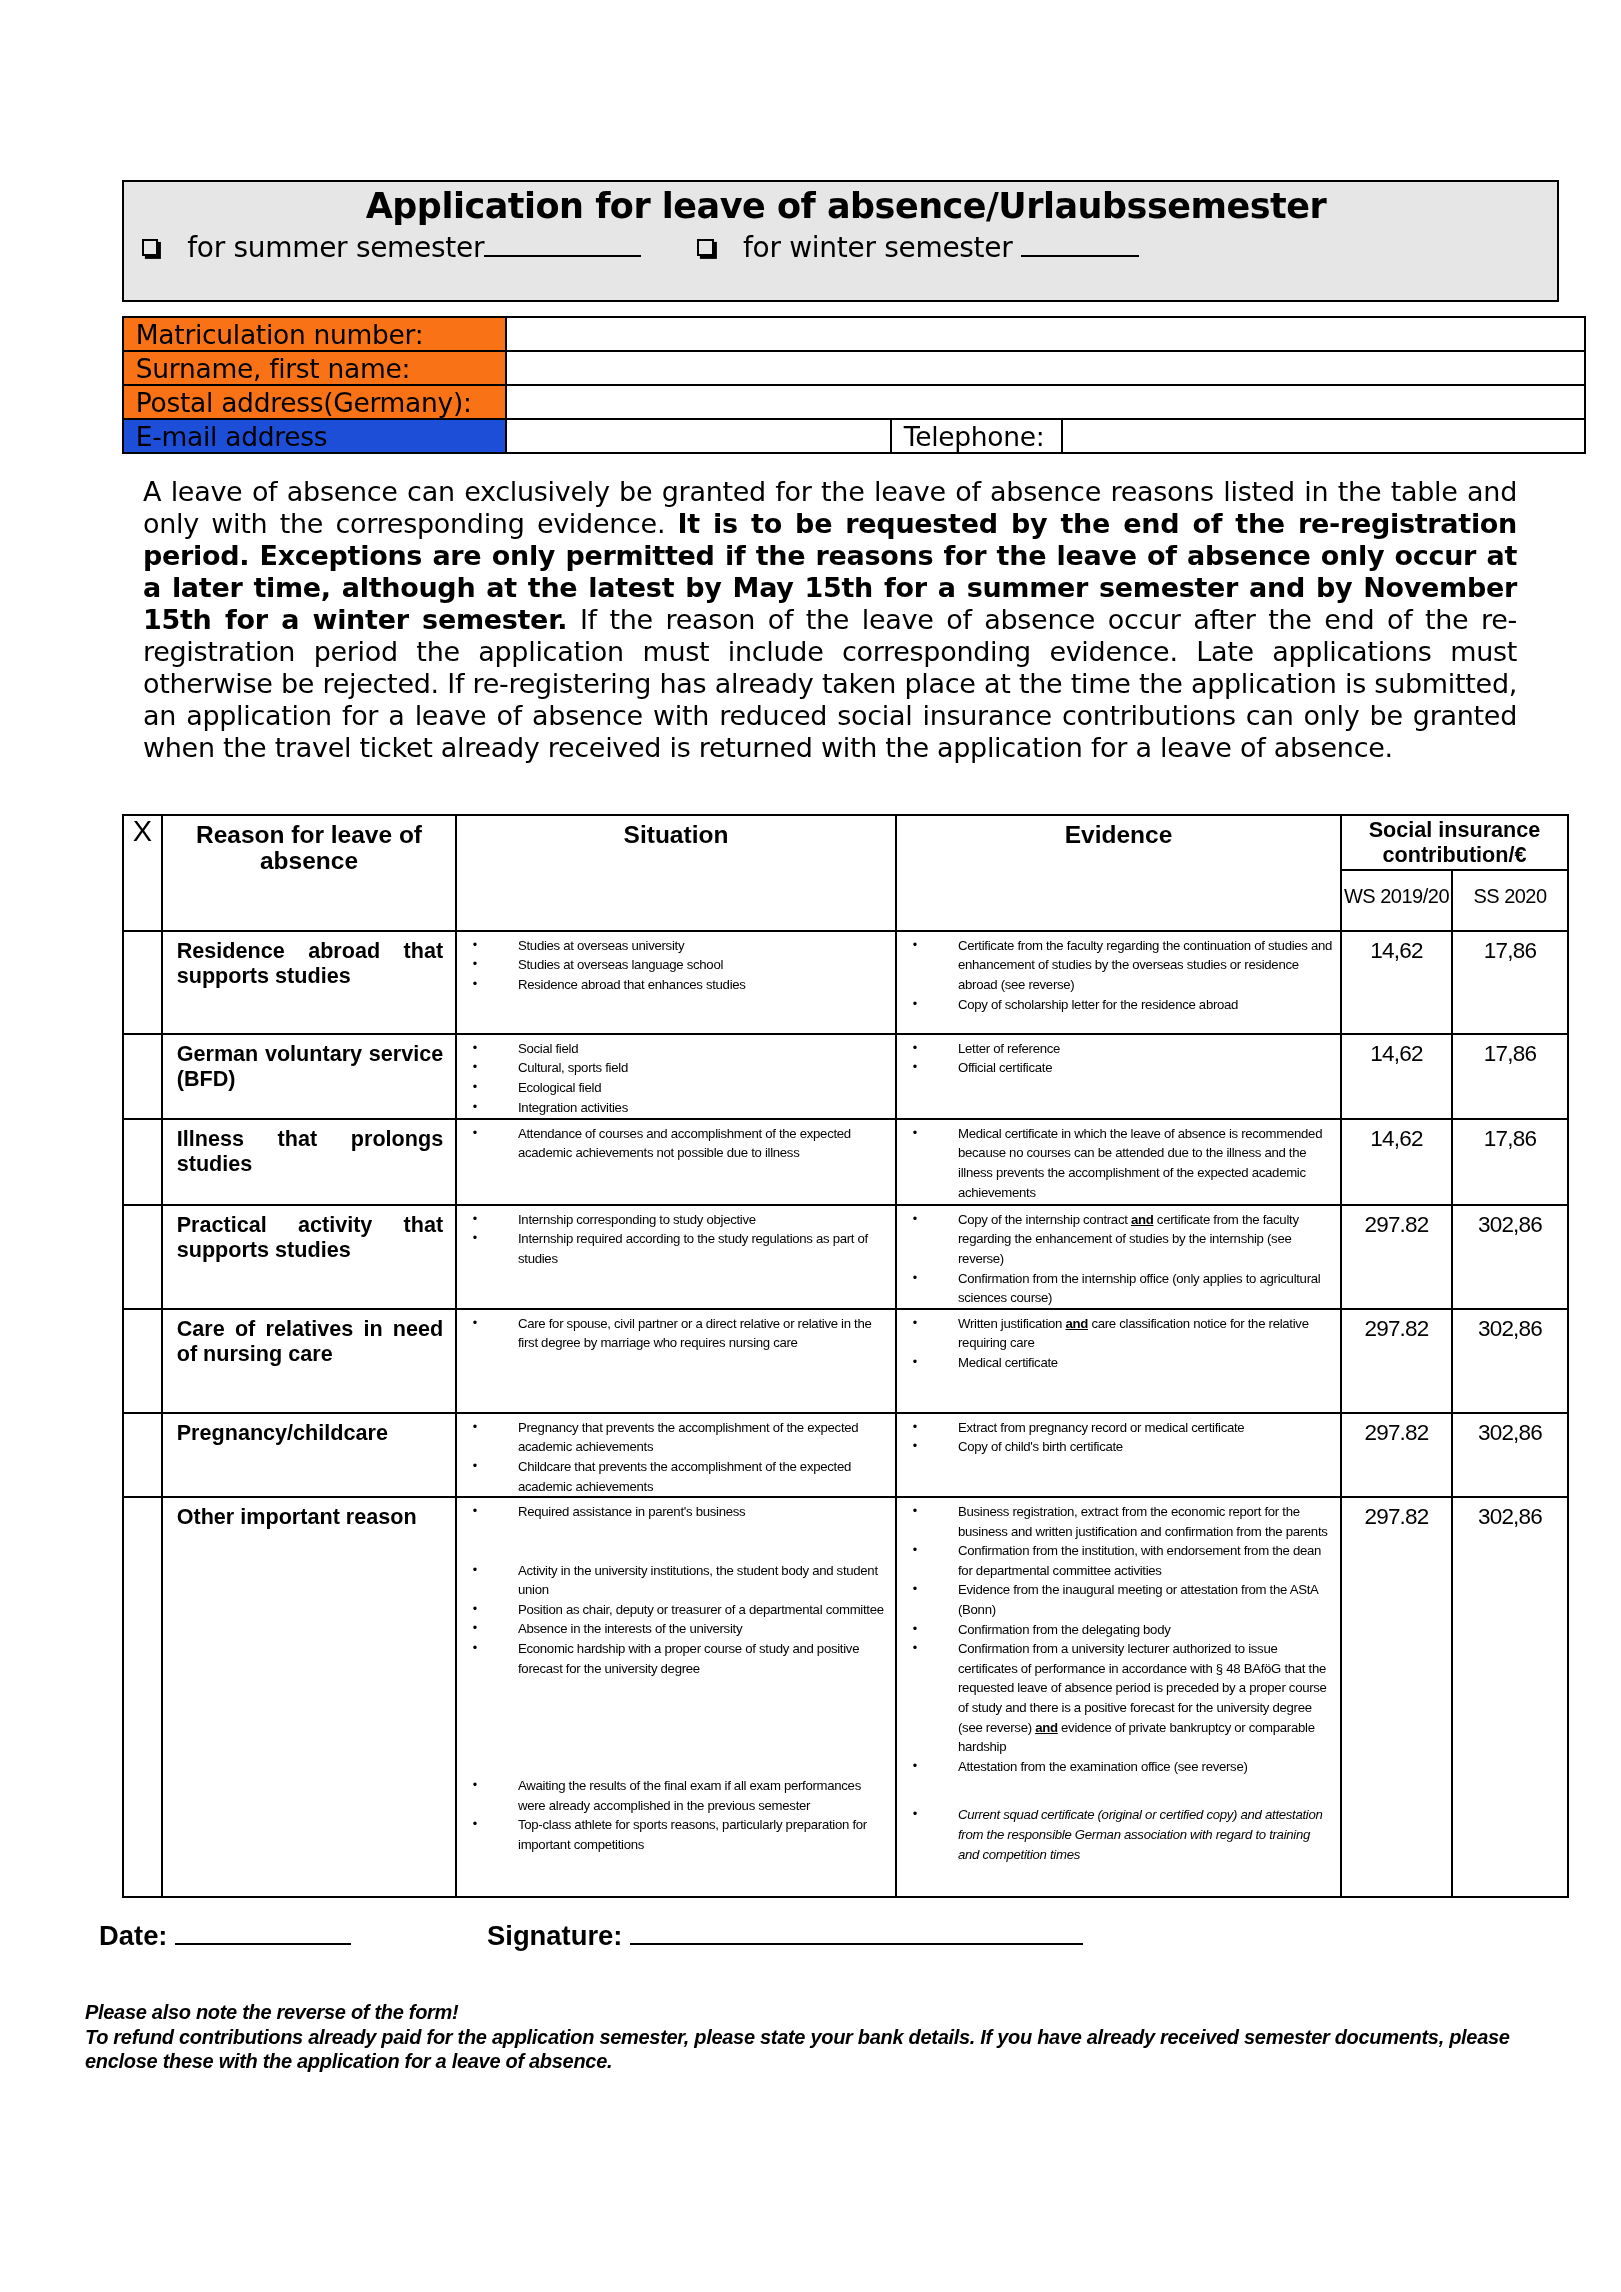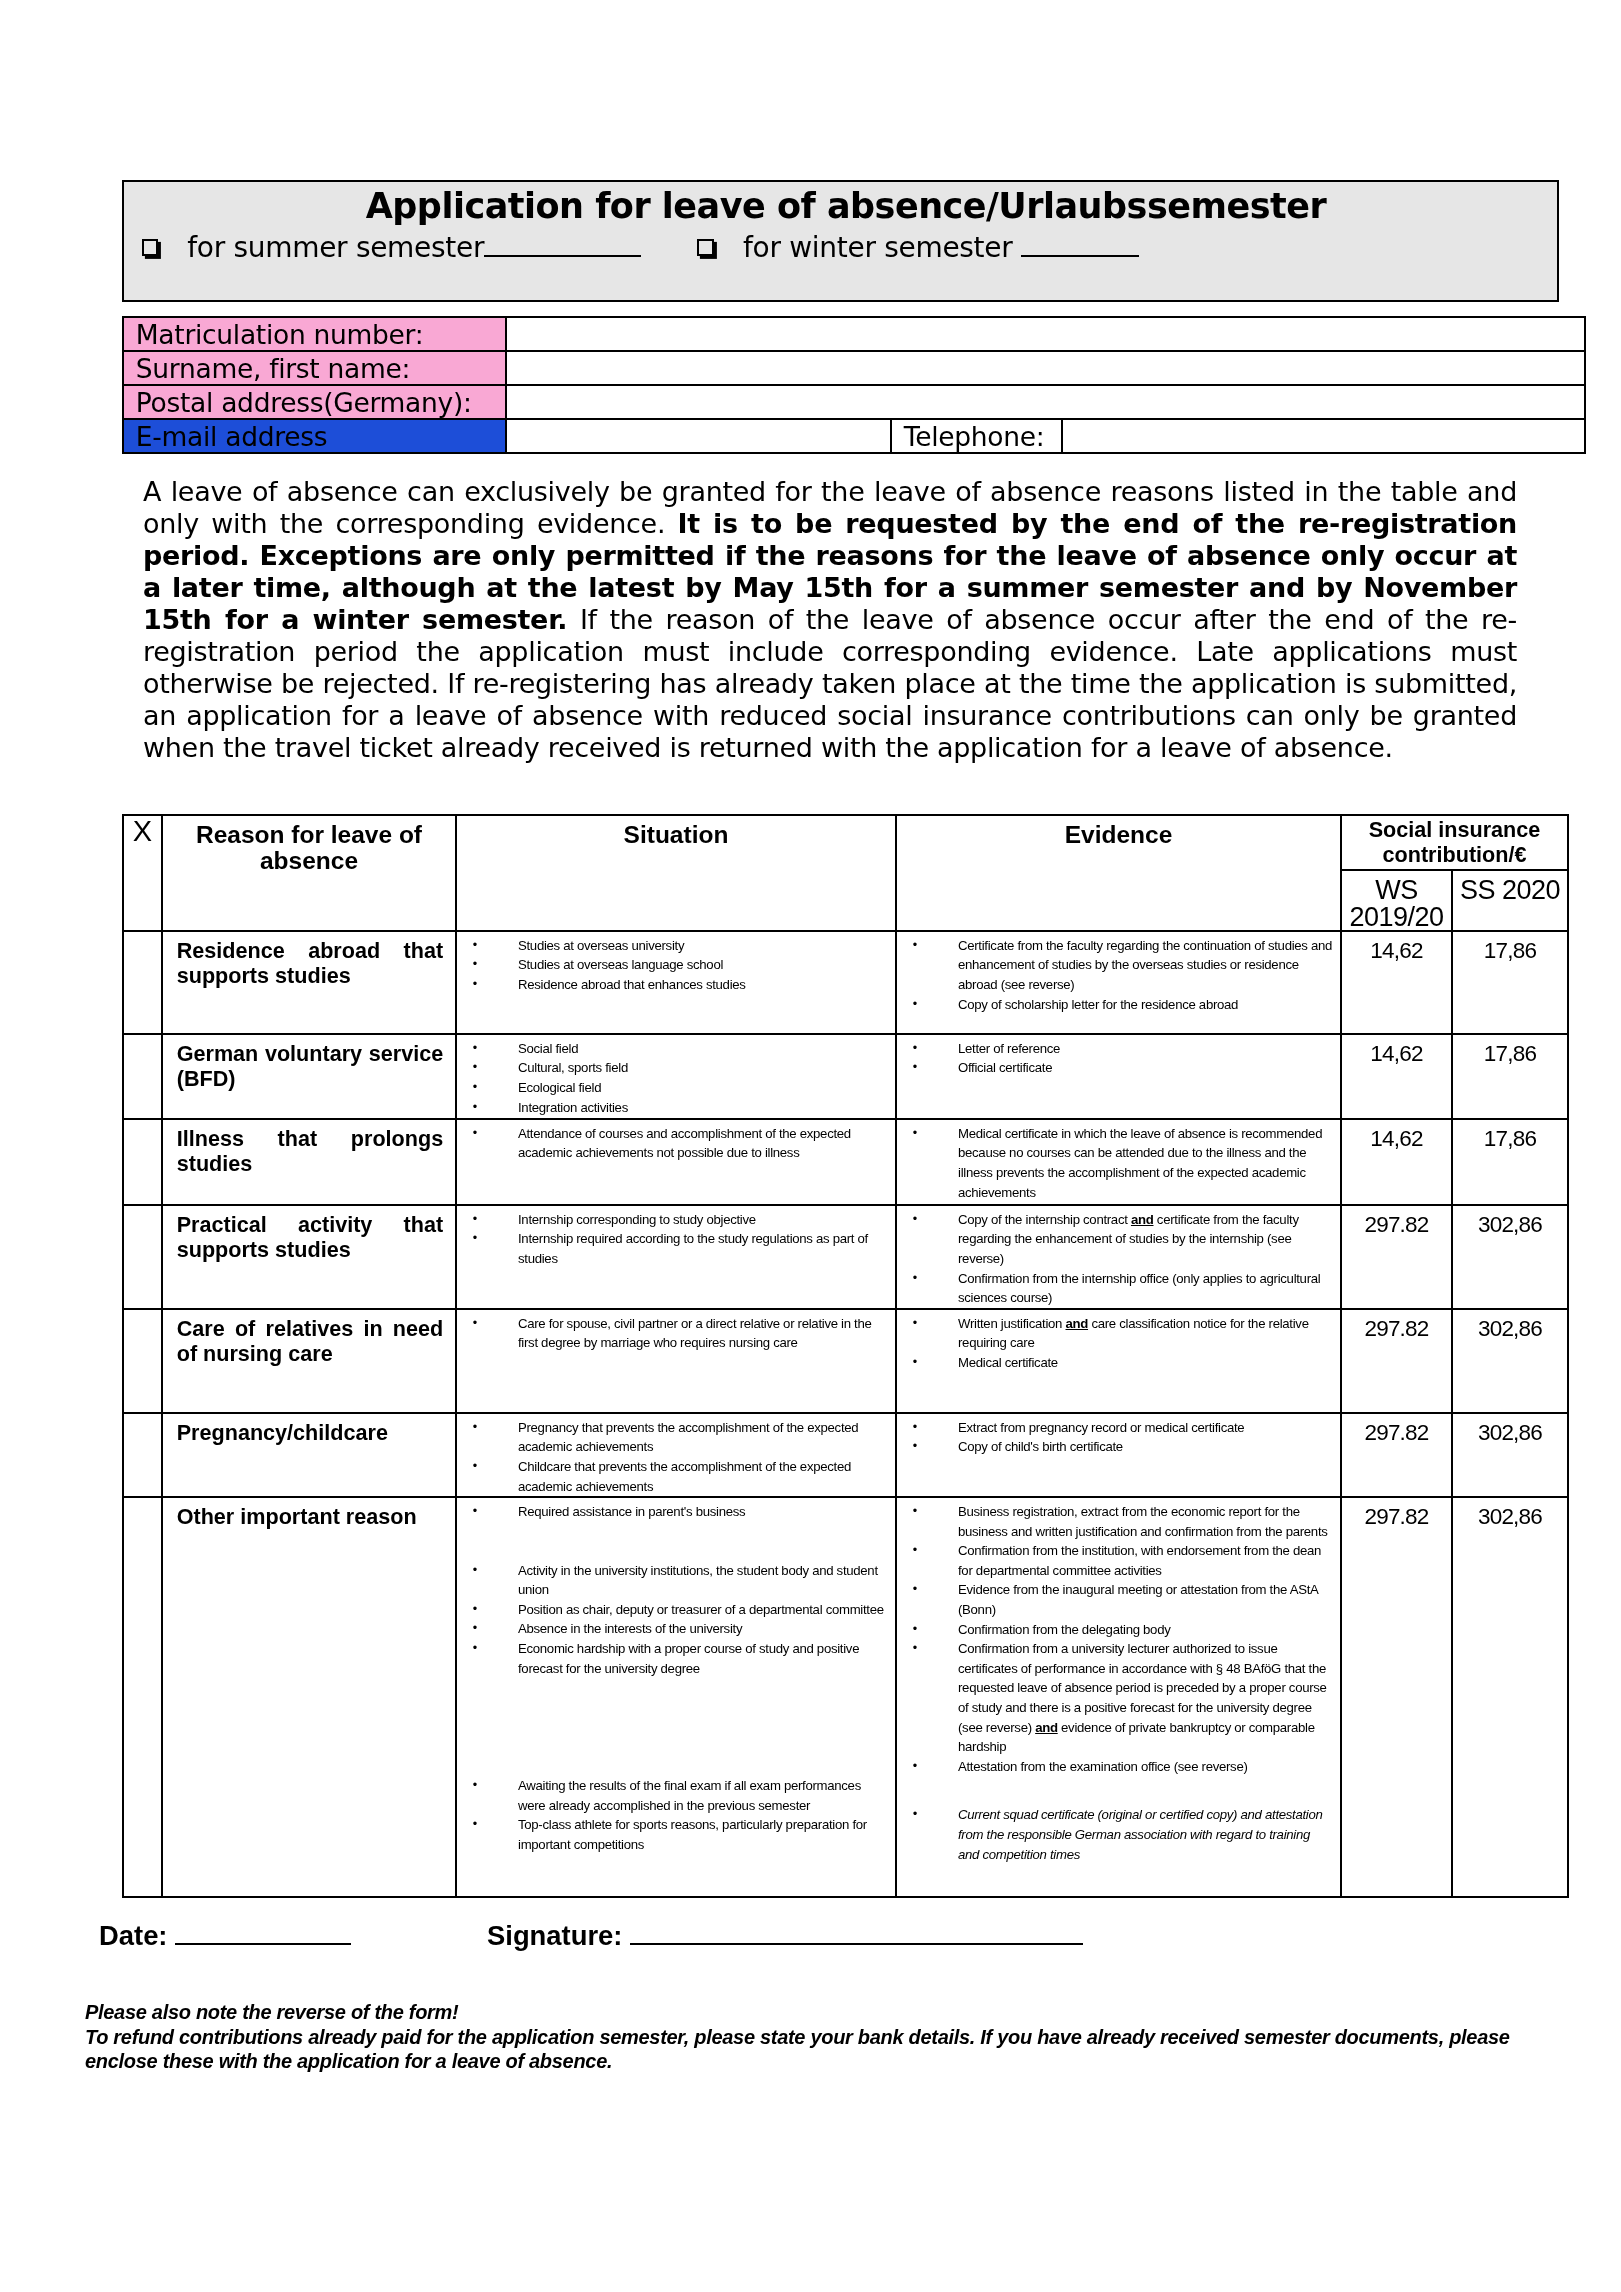--- a/index.html
+++ b/index.html
@@ -14,39 +14,39 @@
   .hdr-line { position: absolute; left: 17.6px; font-size: 28px; white-space: nowrap; letter-spacing: -0.3px; }
   .hdr-line.l1 { top: 49px; }
   .hdr-line.l2 { top: 82px; }
   .cb { display: inline-block; width: 16.7px; height: 16.7px; border: 2px solid #000;
         box-shadow: 2.9px 2.9px 0 #000; vertical-align: 1px; margin-right: 29px; cursor: pointer; }
   .blank { display: inline-block; border-bottom: 2px solid #000; vertical-align: baseline; height: 1px; }
 
   
   .info { position: absolute; left: 122px; top: 316px; width: 1464px; border-collapse: collapse; }
   .info td { border: 2px solid #000; height: 34px; font-size: 26.5px; padding: 0 11.8px; white-space: nowrap; letter-spacing: -0.3px; vertical-align: middle; }
-  .info td.lbl { background: #f9a8d4; width: 383px; }
+  .info td.lbl { background: #f97316; width: 383px; }
   .info td.lbl.plain { background: #1d4ed8; }
   .info td.val { cursor: text; }
   .info td.tel-lbl { width: 171px; }
   .info td.email-val { width: 385px; }
 
   
   .intro { position: absolute; left: 143px; top: 476px; width: 1374px; font-size: 27px;
            line-height: 32px; text-align: justify; letter-spacing: -0.3px; }
   .intro b { font-weight: bold; }
 
   
   .main { position: absolute; left: 122px; top: 814px; width: 1445px; border-collapse: collapse; table-layout: fixed;
           font-family: "Liberation Sans", sans-serif; }
   .main td, .main th { border: 2px solid #000; vertical-align: top; }
   .main th { font-weight: bold; font-size: 24.5px; text-align: center; line-height: 26.5px; padding-top: 5.9px; }
   .main th.x { font-weight: normal; font-size: 29px; padding-top: 2px; }
   .main th.sic { font-size: 21.6px; line-height: 24.5px; padding-top: 2px; border-bottom-width: 2.9px; }
-  .main th.sub { font-weight: normal; font-size: 27px; line-height: 26.5px; padding-top: 6px; letter-spacing: -0.5px; }
+  .main th.sub { font-weight: normal; font-size: 20px; line-height: 26.5px; padding-top: 12px; letter-spacing: -0.5px; }
   .main td.reason { font-weight: bold; font-size: 21.6px; line-height: 25.5px; padding: 5.9px 11.8px 0 13.7px; text-align: justify; }
   .main td.xcell { cursor: pointer; }
   .main td.num { font-size: 22.5px; text-align: center; padding-top: 5.9px; letter-spacing: -0.8px; }
   .main ul { list-style: none; padding: 3.9px 5.9px 0 0; }
   .main li { position: relative; font-size: 13.2px; line-height: 19.6px; padding-left: 61px; letter-spacing: -0.3px; }
   .main li::before { content: "\2022"; position: absolute; left: 15.7px; top: 0; font-size: 12.7px; }
   .main td.ev li { text-align: left; }
   .main li.just { text-align: justify; }
   .main li.gap-top { margin-top: 39px; }
   .main li.gap-big { margin-top: 98px; }

